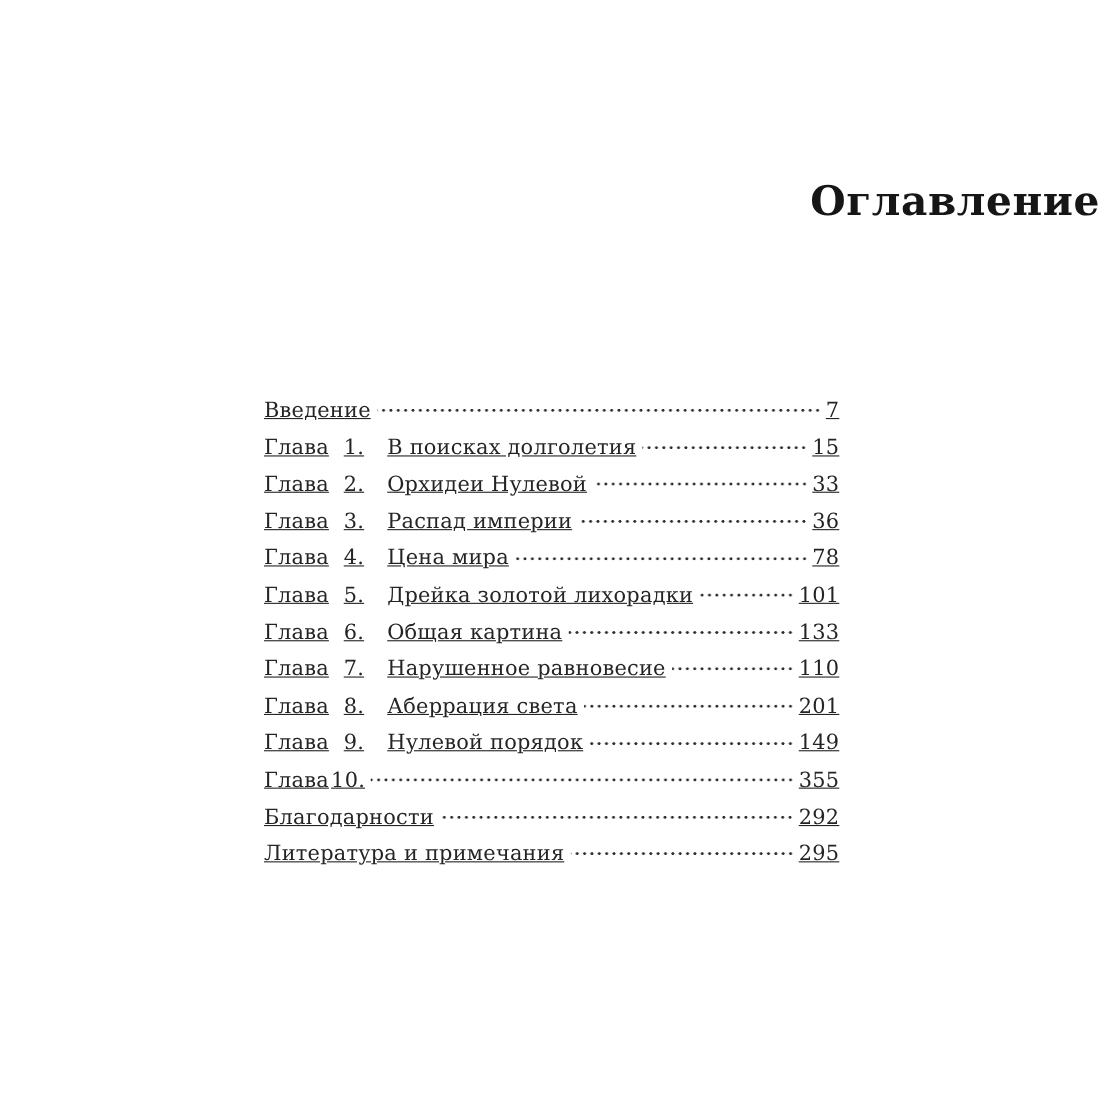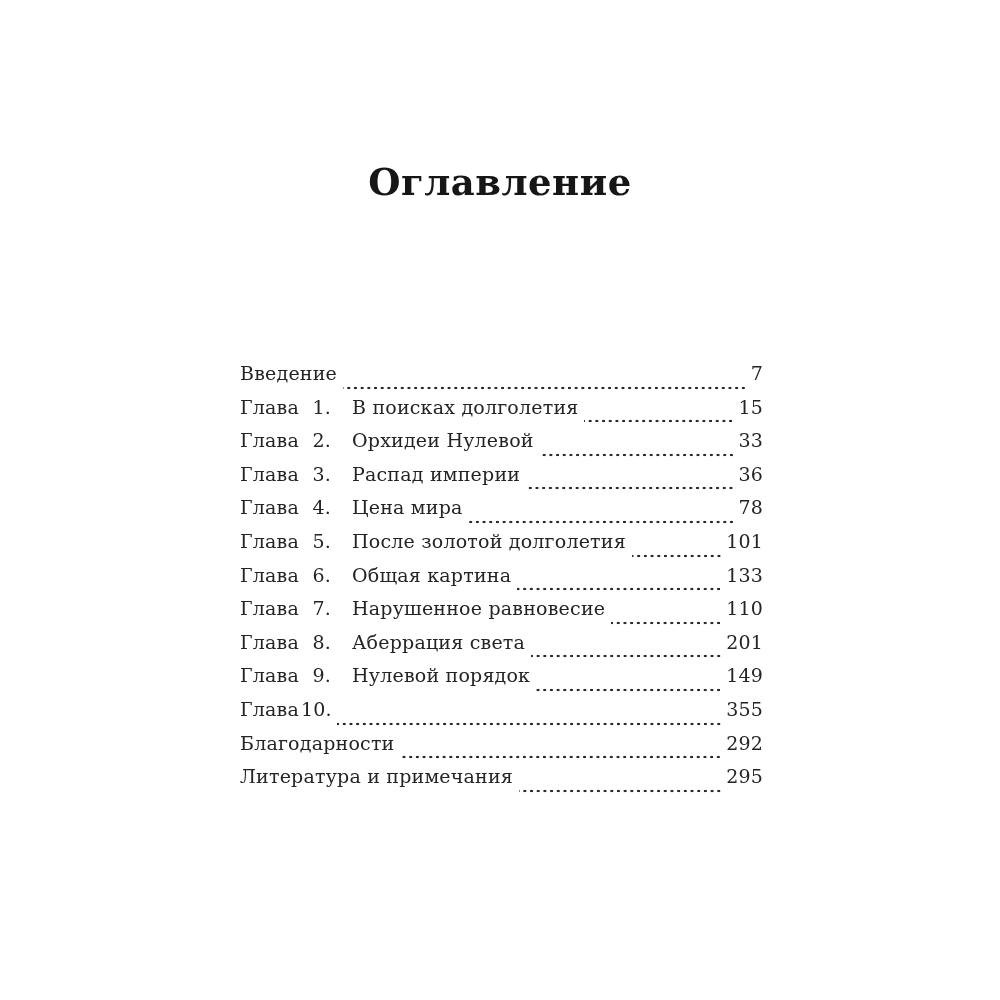--- a/index.html
+++ b/index.html
@@ -15,40 +15,41 @@
     overflow: hidden;
     font-family: "DejaVu Serif", "Liberation Serif", serif;
     color: #242424;
   }
   .page-title {
     position: absolute;
     top: 161px;
     left: 0;
     width: 100%;
     margin: 0;
-    text-align: center;
+    text-align: right;
     font-size: 37px;
     line-height: 42px;
     font-weight: bold;
     letter-spacing: 0.5px;
     color: #161616;
   }
   .toc {
     position: absolute;
     top: 357px;
     left: 240px;
     right: 237px;
   }
   .toc-row {
     display: flex;
-    align-items: flex-end;
+    align-items: center;
     line-height: 33.6px;
     font-size: 19px;
     letter-spacing: 0.2px;
     white-space: nowrap;
+    text-decoration: underline;
   }
   .chapter-word {
     flex: 0 0 auto;
   }
   .chapter-num {
     flex: 0 0 auto;
     width: 30px;
     margin-left: 2px;
     text-align: right;
   }
@@ -111,21 +112,21 @@
       <div class="toc-row with-chapter">
         <span class="chapter-word">Глава</span>
         <span class="chapter-num">4.</span>
         <span class="entry-title">Цена мира</span>
         <span class="dot-leader"></span>
         <span class="page-num">78</span>
       </div>
       <div class="toc-row with-chapter">
         <span class="chapter-word">Глава</span>
         <span class="chapter-num">5.</span>
-        <span class="entry-title">После золотой долголетия</span>
+        <span class="entry-title">Дрейка золотой лихорадки</span>
         <span class="dot-leader"></span>
         <span class="page-num">101</span>
       </div>
       <div class="toc-row with-chapter">
         <span class="chapter-word">Глава</span>
         <span class="chapter-num">6.</span>
         <span class="entry-title">Общая картина</span>
         <span class="dot-leader"></span>
         <span class="page-num">133</span>
       </div>

